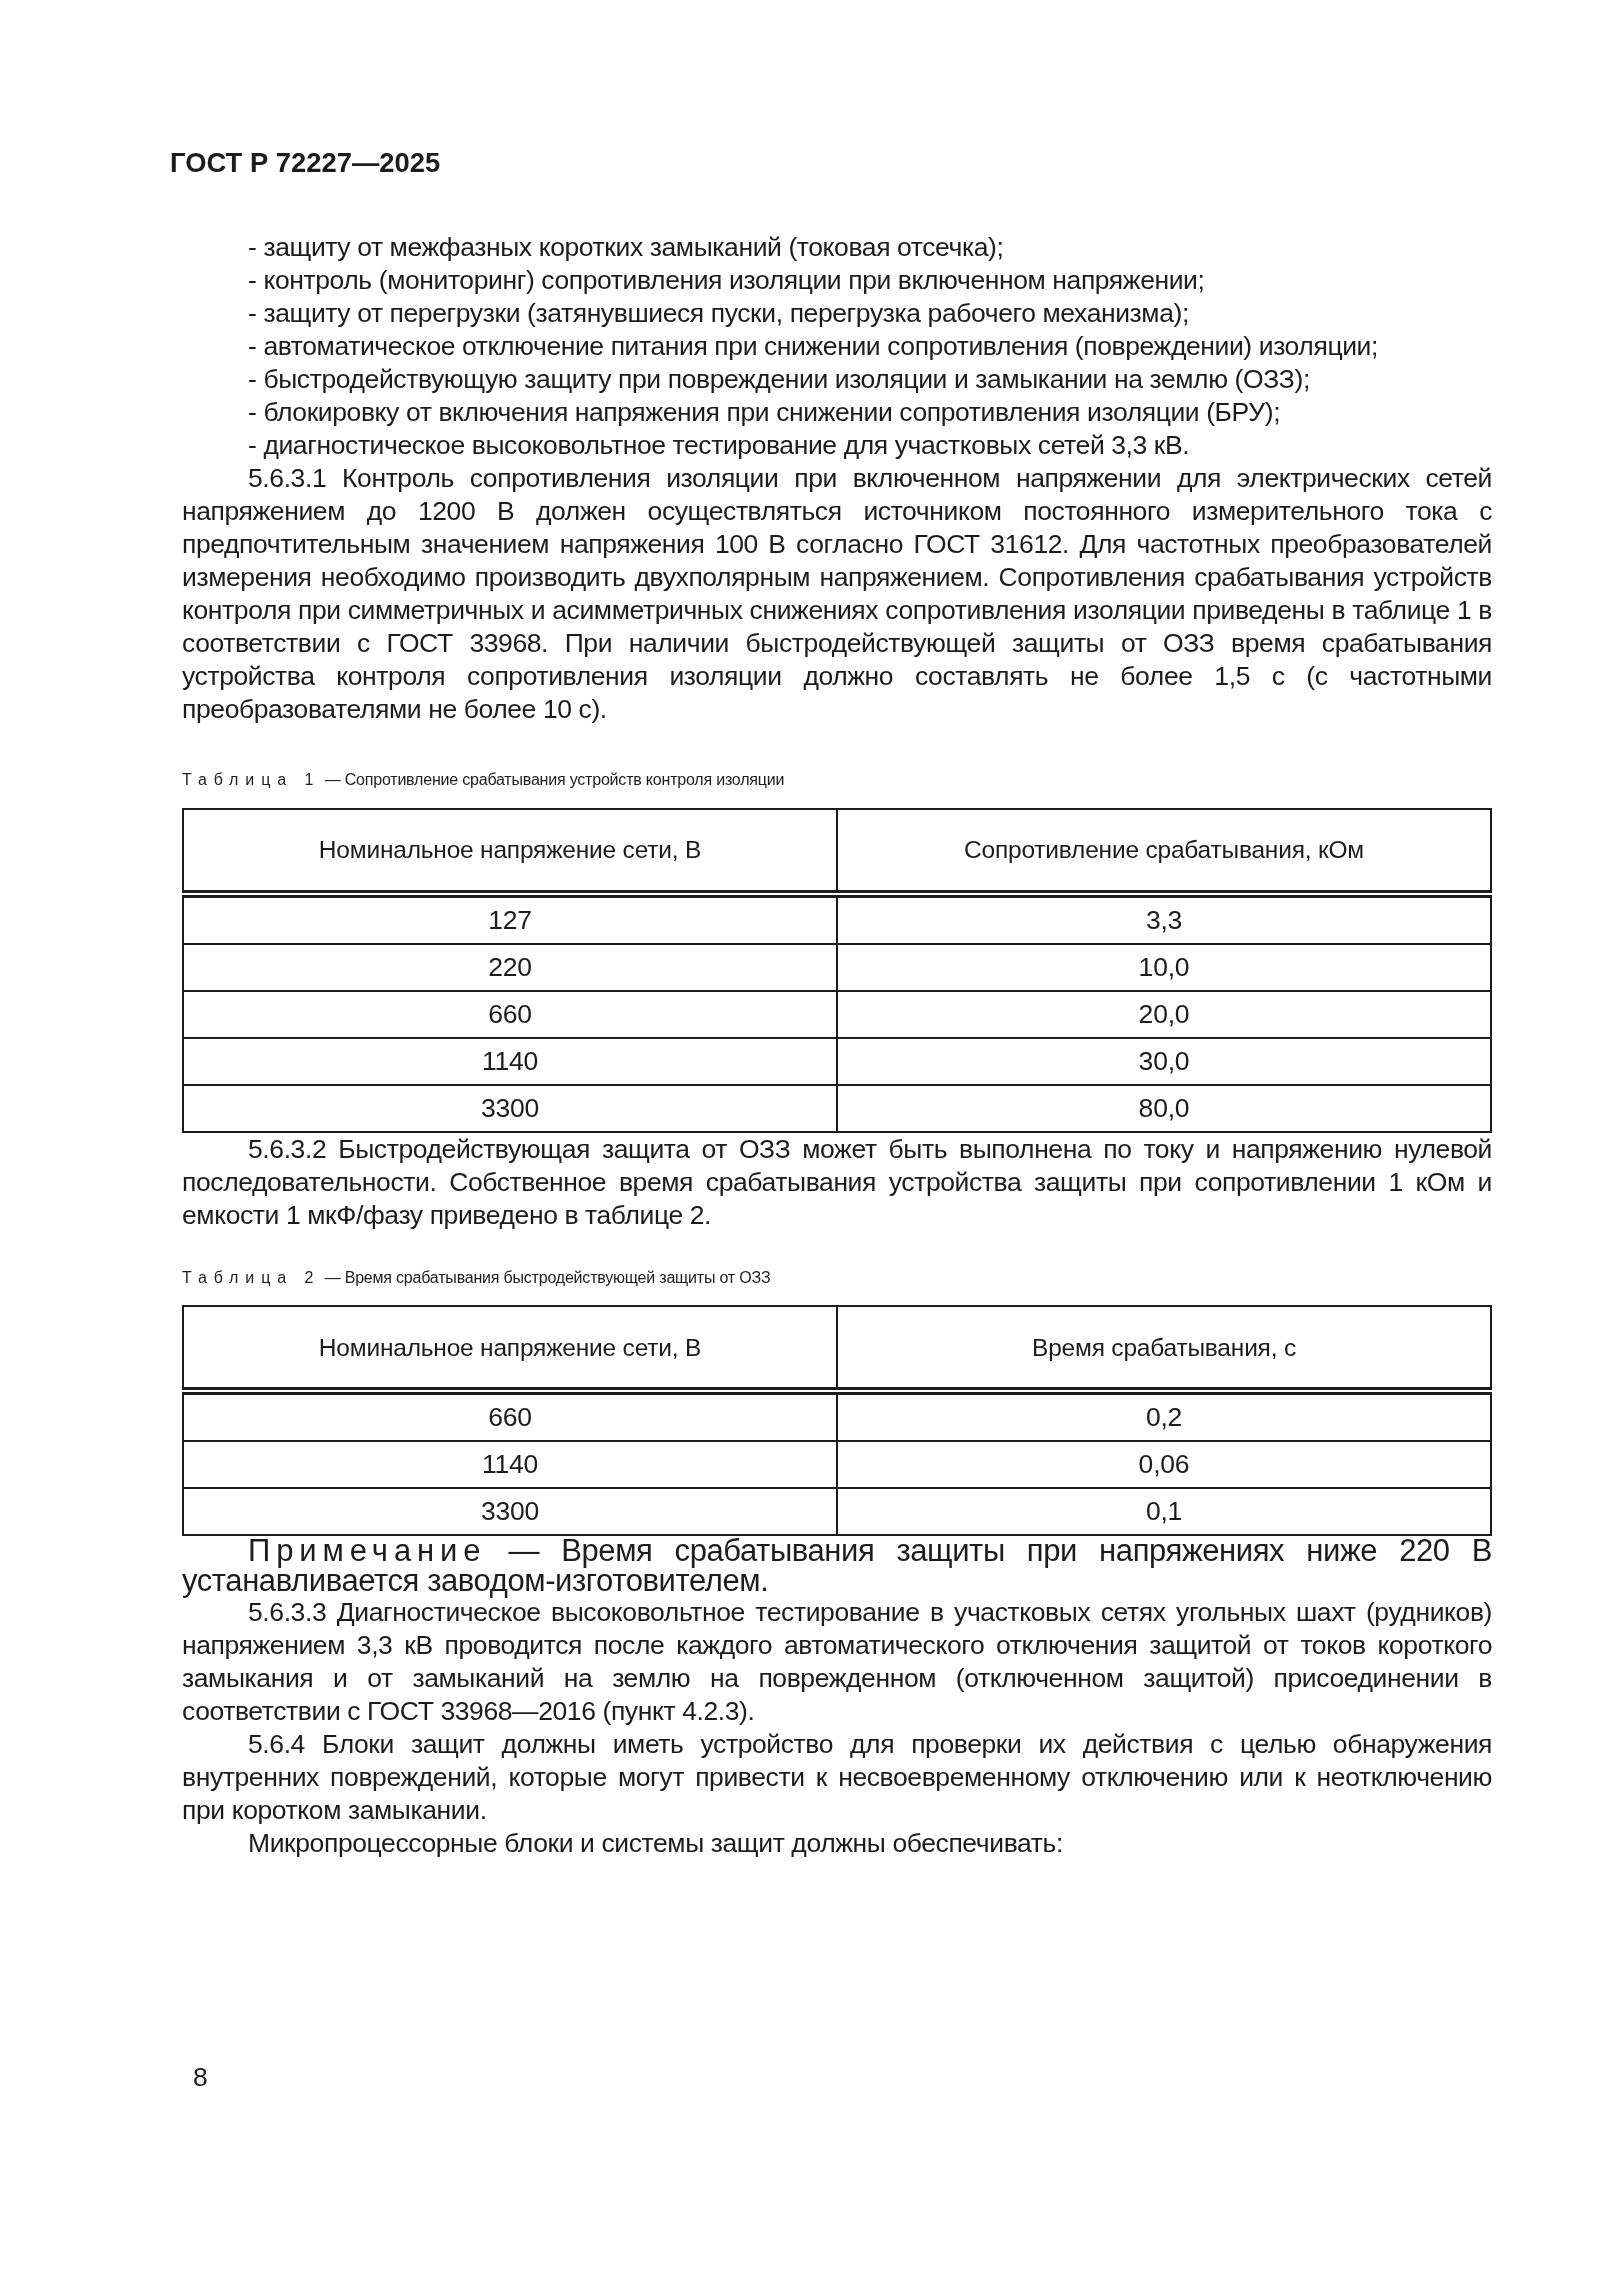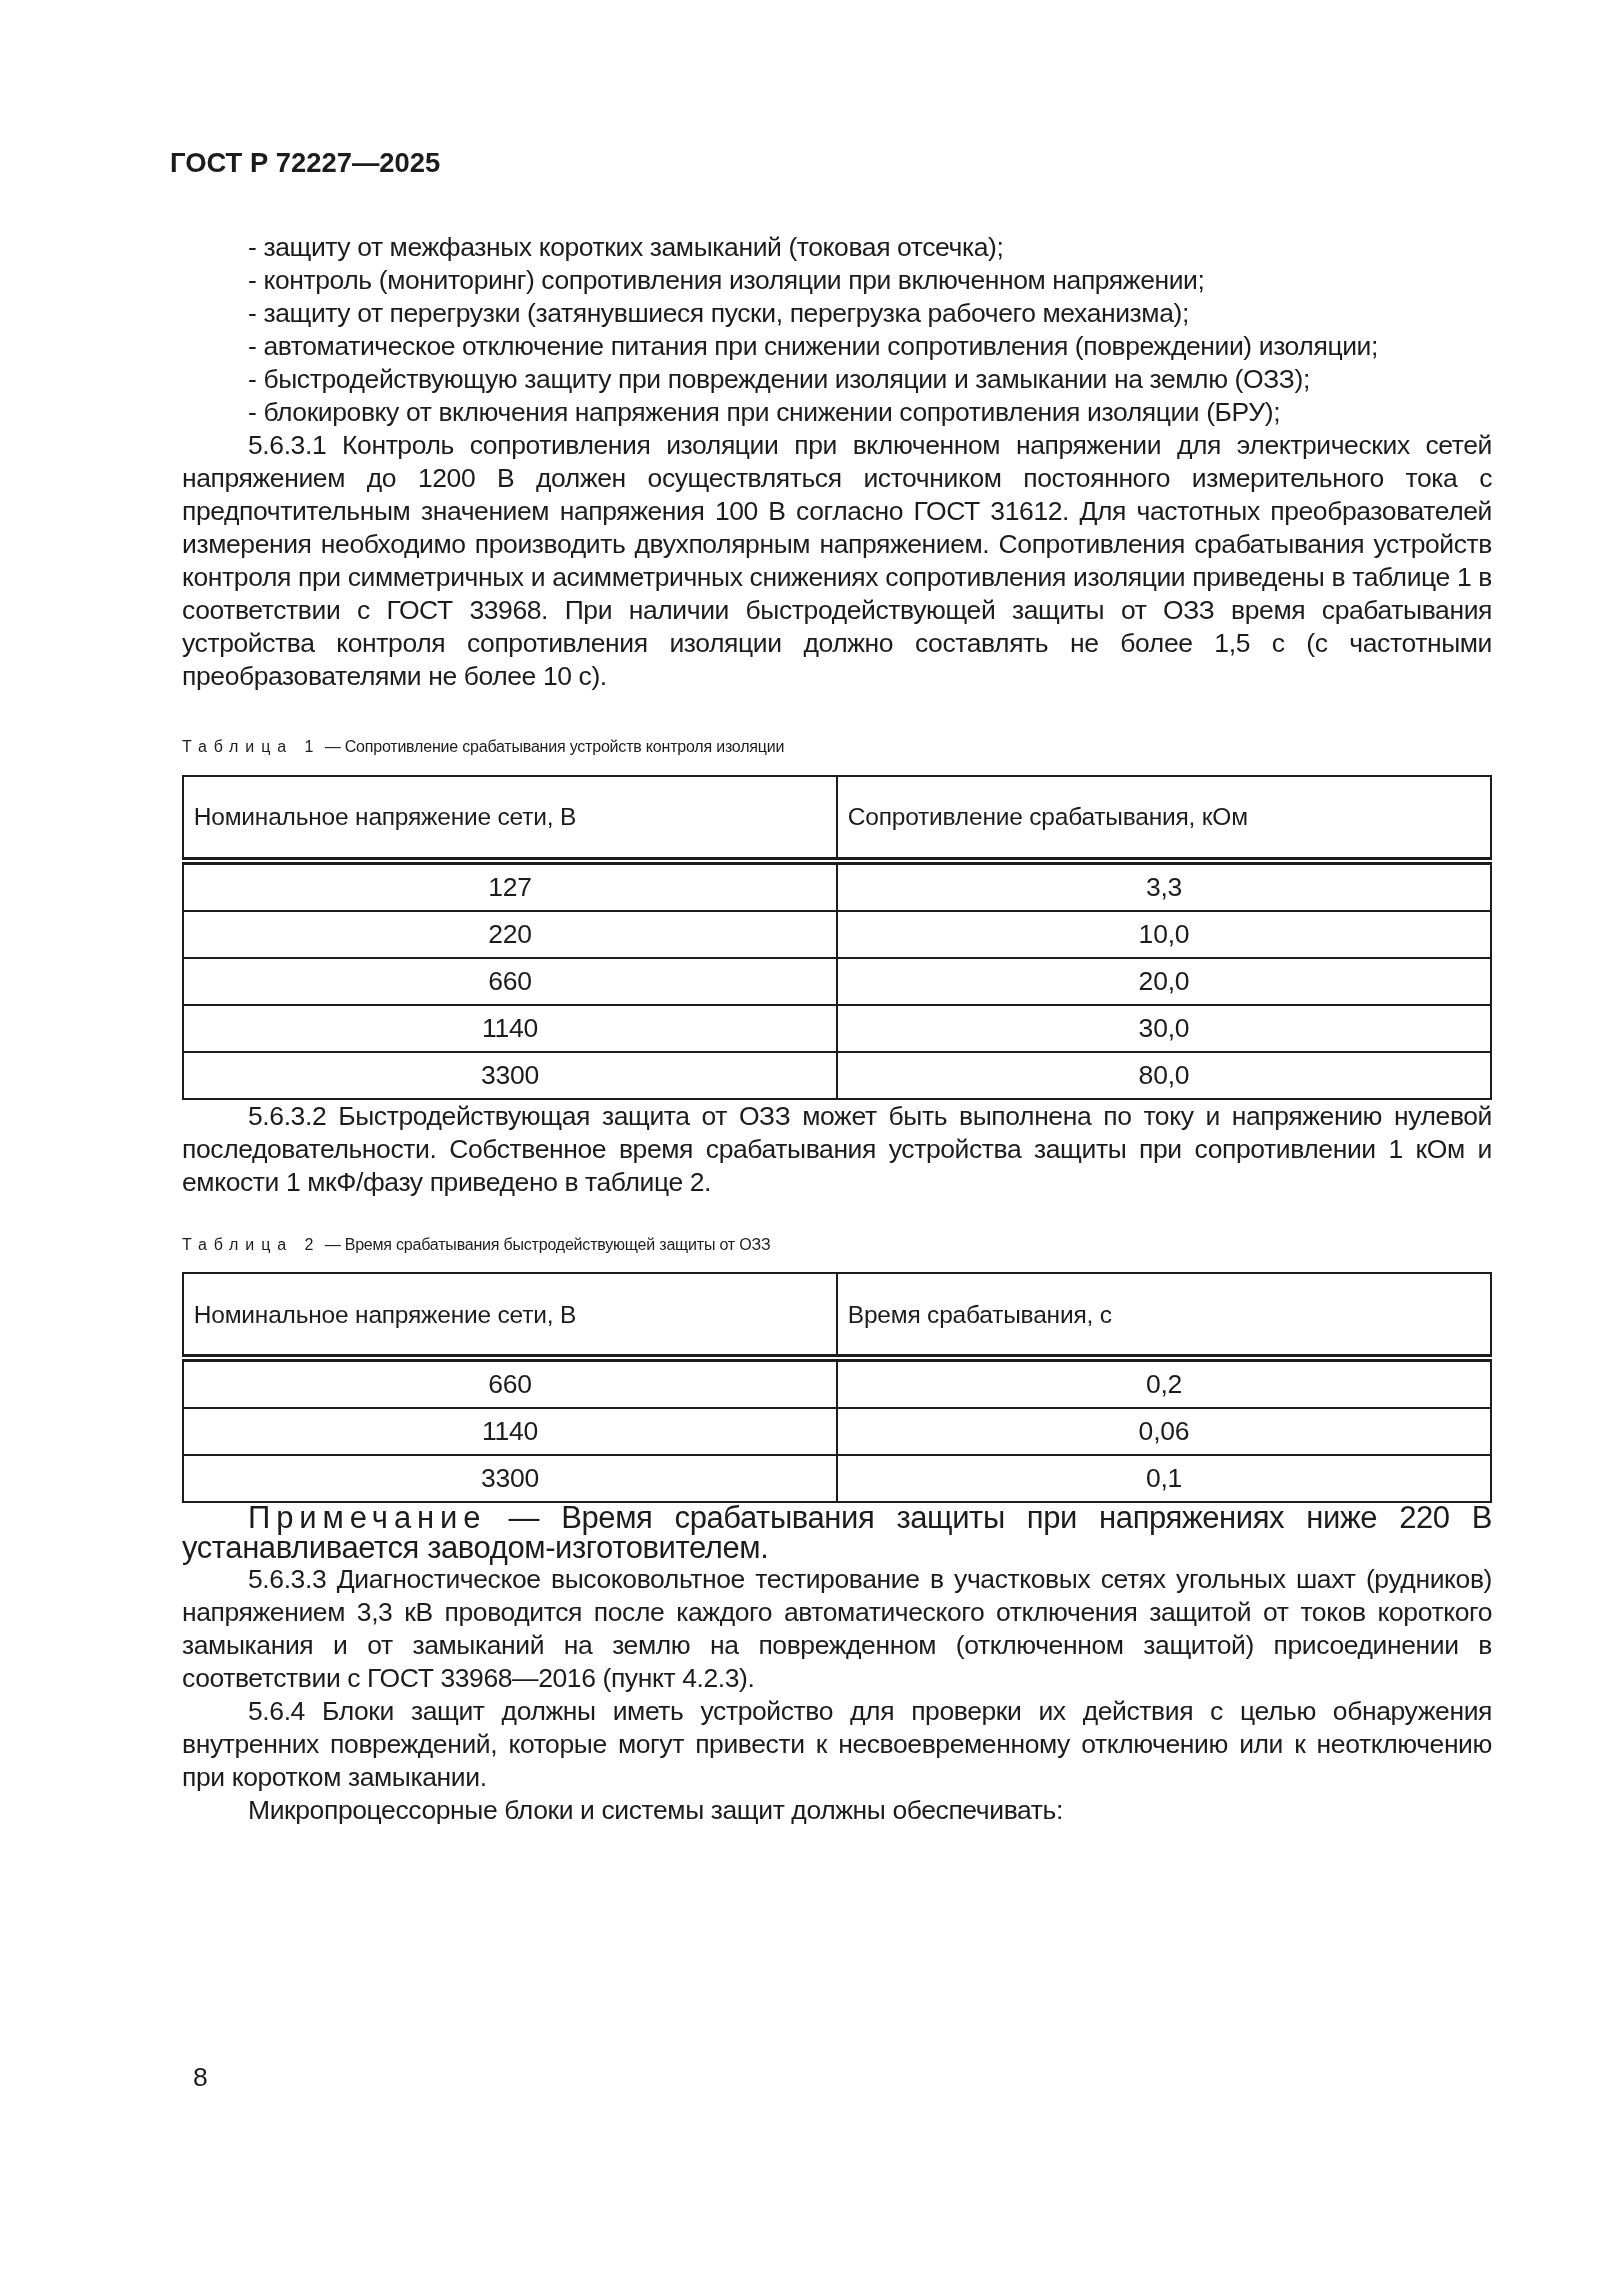--- a/index.html
+++ b/index.html
@@ -56,20 +56,21 @@
     width: 100%;
     border-collapse: collapse;
     border: 2.9px solid #1c1c1c;
     table-layout: fixed;
   }
   table.gost-table th {
     font-weight: normal;
     font-size: 24.5px;
     letter-spacing: -0.2px;
     height: 80px;
+    text-align: center;
     vertical-align: middle;
     border-bottom: 8.8px double #1c1c1c;
     padding: 0 9.8px;
   }
   table.gost-table td {
     font-size: 26.5px;
     letter-spacing: -0.2px;
     height: 45px;
     text-align: center;
     vertical-align: middle;
@@ -107,20 +108,21 @@
 
   <div class="content">
 
     <div>
       <p>- защиту от межфазных коротких замыканий (токовая отсечка);</p>
       <p>- контроль (мониторинг) сопротивления изоляции при включенном напряжении;</p>
       <p>- защиту от перегрузки (затянувшиеся пуски, перегрузка рабочего механизма);</p>
       <p>- автоматическое отключение питания при снижении сопротивления (повреждении) изоляции;</p>
       <p>- быстродействующую защиту при повреждении изоляции и замыкании на землю (ОЗЗ);</p>
       <p>- блокировку от включения напряжения при снижении сопротивления изоляции (БРУ);</p>
+      <p>- диагностическое высоковольтное тестирование для участковых сетей 3,3 кВ.</p>
     </div>
 
     <p class="para-block">5.6.3.1 Контроль сопротивления изоляции при включенном напряжении для электрических сетей напряжением до 1200 В должен осуществляться источником постоянного измерительного тока с предпочтительным значением напряжения 100 В согласно ГОСТ 31612. Для частотных преобразователей измерения необходимо производить двухполярным напряжением. Сопротивления срабатывания устройств контроля при симметричных и асимметричных снижениях сопротивления изоляции приведены в таблице 1 в соответствии с ГОСТ 33968. При наличии быстродействующей защиты от ОЗЗ время срабатывания устройства контроля сопротивления изоляции должно составлять не более 1,5 с (с частотными преобразователями не более 10 с).</p>
 
     <div class="tbl-caption">
       <span class="cap-label">Таблица 1</span>
       <span class="cap-text">— Сопротивление срабатывания устройств контроля изоляции</span>
     </div>
 
     <table class="gost-table">

